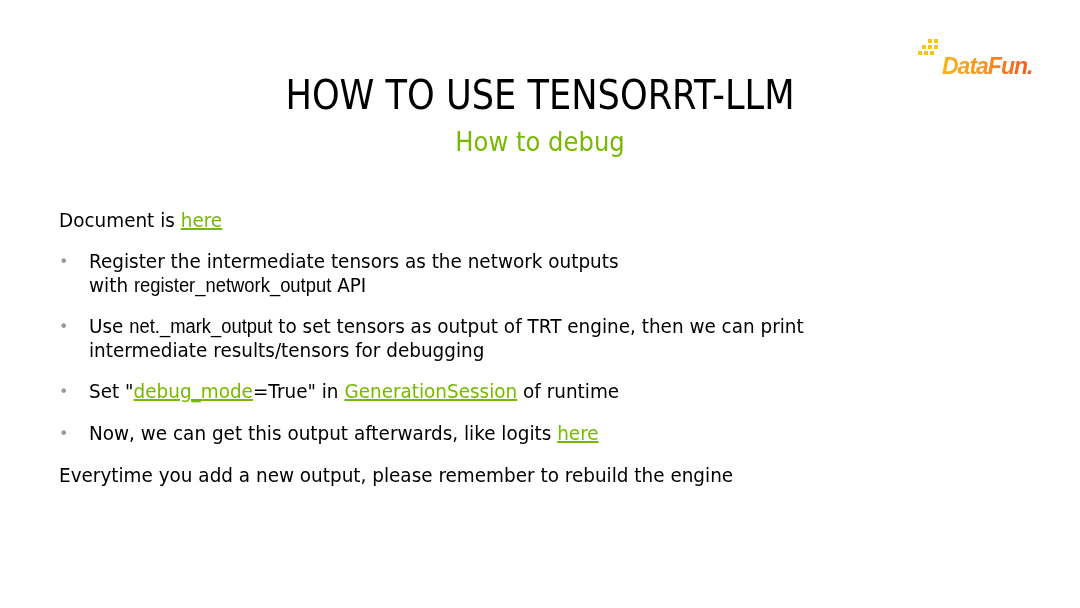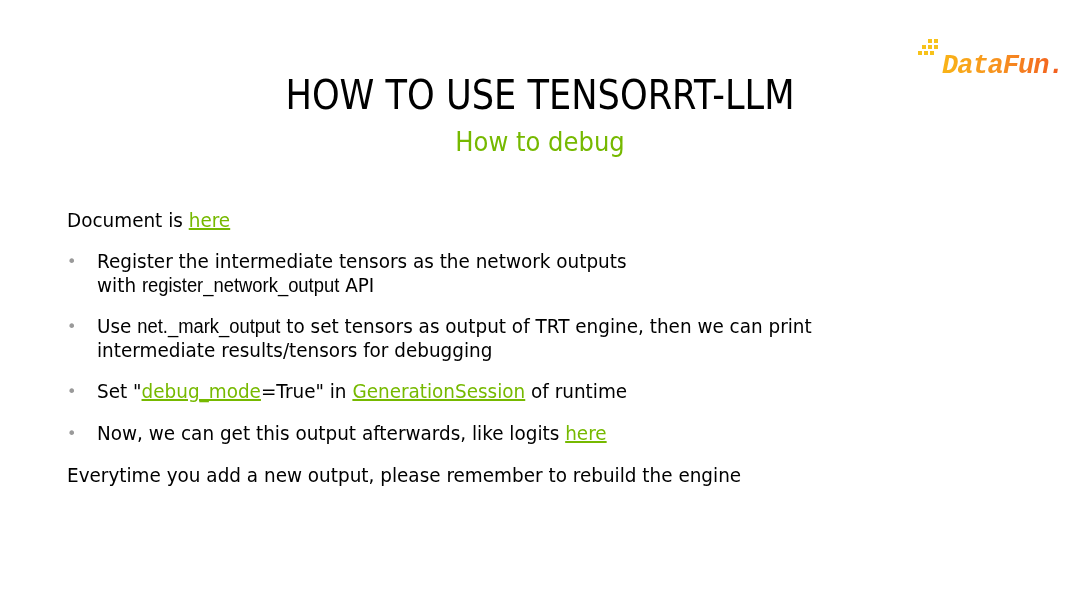--- a/index.html
+++ b/index.html
@@ -6,37 +6,37 @@
     body {
       width: 1080px; height: 608px; background: #ffffff; position: relative; overflow: hidden;
       font-family: "DejaVu Sans", sans-serif; color: #000;
     }
     .logo {
       position: absolute; left: 918px; top: 26px; height: 40px; display: flex; align-items: center;
     }
     .logo-dots { width: 22px; height: 22px; margin-right: 2px; position: relative; }
     .logo-dots span { position: absolute; width: 4px; height: 4px; background: #f7c21a; }
     .logo-text {
-      font-family: Liberation Mono, monospace; font-weight: bold; font-style: italic;
-      font-size: 27px; letter-spacing: -1px;
+      font-family: Liberation Sans, sans-serif; font-weight: bold; font-style: italic;
+      font-size: 23px; letter-spacing: -1px;
       background: linear-gradient(90deg, #f9b417 0%, #f79320 45%, #f25a1f 100%);
       -webkit-background-clip: text; background-clip: text; color: transparent; margin-top: 40px;
     }
     .title {
       position: absolute; left: 0; width: 1080px; top: 72px; text-align: center;
       font-family: "DejaVu Sans", sans-serif; font-size: 40px; font-weight: normal;
       letter-spacing: 0px; transform: scaleX(0.88); transform-origin: center;
     }
     .subtitle {
       position: absolute; left: 0; width: 1080px; top: 126px; text-align: center;
       font-size: 27px; color: #76b900; transform: scaleX(0.9);
     }
     .content {
       position: absolute; left: 59px; top: 208px; width: 980px;
-      font-size: 20px; line-height: 24px; margin-left: 8px;
+      font-size: 20px; line-height: 24px;
     }
     .content .line { transform: scaleX(0.92); transform-origin: left; white-space: nowrap; }
     .para { margin: 0 0 17px 0; }
     .bullet { display: flex; margin-bottom: 17px; }
     .bullet-dot { width: 30px; color: #9a9a9a; font-size: 16px; flex-shrink: 0; padding-top: 1px; }
     .bullet-body { flex: 1; }
     a.link { color: #76b900; text-decoration: underline; }
     .code { font-family: "Liberation Sans", sans-serif; }
     .last { margin-top: 0px; }
   </style>

